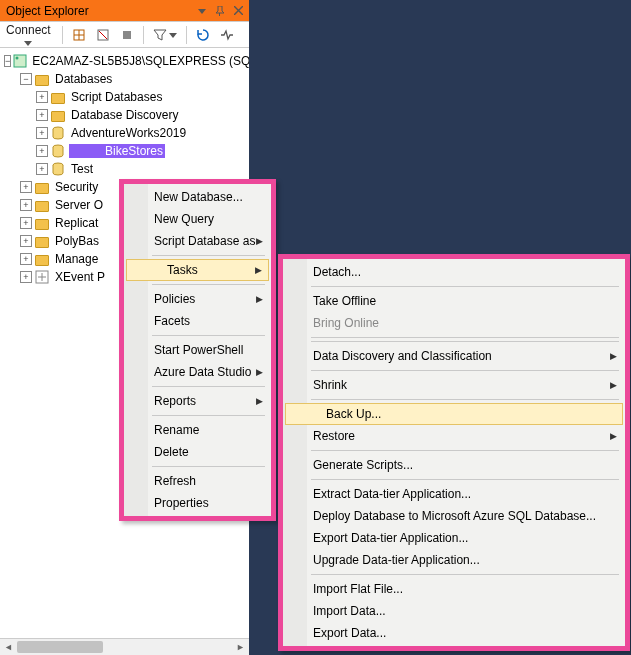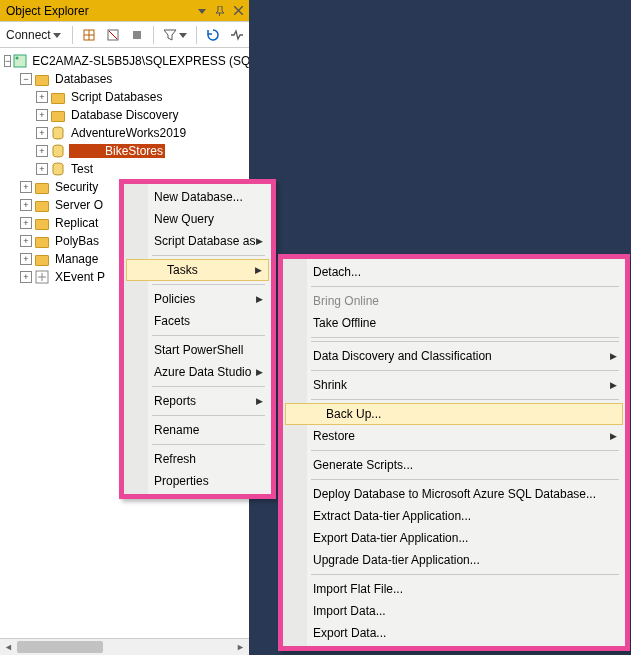--- a/index.html
+++ b/index.html
@@ -15,21 +15,21 @@
   }
   .panel {
     width: 249px;
     height: 655px;
     background: #fff;
     display: flex;
     flex-direction: column;
     position: relative;
   }
   .panel-header {
-    background: #eab308;
+    background: #f97316;
     border-bottom: 1px solid #ccc;
     display: flex;
     align-items: center;
     padding: 2px 2px 2px 6px;
     height: 22px;
     color: #000;
   }
   .panel-header .title { flex: 1; }
   .panel-header .hdr-btn {
     width: 18px; height: 18px; display:flex; align-items:center; justify-content:center;
@@ -39,35 +39,35 @@
     display:flex;
     align-items:center;
     border-bottom:1px solid #ccc;
     padding:2px 0px;
     height:26px;
     gap:2px;
   }
   .toolbar .sep { width:1px; height:18px; background:#ccc; margin:0 3px; }
   .toolbar .tb-btn { padding:2px 4px; color:#333; display:flex; align-items:center; gap:2px; }
   .toolbar .tb-dd { width:8px; height:8px; }
-  .toolbar .connect { padding:2px 6px; color:#1a1a1a; }
+  .toolbar .connect { padding:2px 6px; color:#1a1a1a;flex-direction:column; }
   .tree {
     flex:1;
     overflow:auto;
     padding: 4px 0 0 4px;
     color:#000;
     position:relative;
   }
   .row { display:flex; align-items:center; height:18px; white-space:nowrap; }
   .exp { width:12px; height:12px; border:1px solid #888; display:inline-flex; align-items:center; justify-content:center; font-size:9px; color:#444; margin-right:2px; line-height:1; }
   .icon { width:16px; height:16px; margin-right:3px; display:inline-flex; align-items:center; justify-content:center; }
   .folder { background:#f3c14b; border:1px solid #c9981f; border-radius:1px; width:14px; height:11px; margin-top:2px; }
   .db-icon svg { display:block; }
   .label { padding:0 2px; }
-  .label.sel { background:#c2410c; color:#fff;padding-left:36px; }
+  .label.sel { background:#8b5cf6; color:#fff;padding-left:36px; }
   .ind0 { padding-left:0px; }
   .ind1 { padding-left:16px; }
   .ind2 { padding-left:32px; }
   .scrollbar-h {
     height:17px;
     background:#f0f0f0;
     border-top:1px solid #ccc;
     display:flex;
     align-items:stretch;
   }
@@ -324,41 +324,44 @@
     </div>
   <div class="msep"></div>
   <div class="mi">
       <span>Reports</span>
       <span class="arrow-r">▶</span>
     </div>
   <div class="msep"></div>
   <div class="mi">
       <span>Rename</span>
     </div>
+  <div class="mi">
+      <span>Delete</span>
+    </div>
   <div class="msep"></div>
   <div class="mi">
       <span>Refresh</span>
     </div>
   <div class="mi">
       <span>Properties</span>
     </div>
 </div>
 
 <div id="menu2" class="ctx-menu">
   <div class="gutter"></div>
   <div class="mi">
       <span>Detach...</span>
     </div>
   <div class="msep"></div>
+  <div class="mi">
+      <span>Take Offline</span>
+    </div>
   <div class="mi dis">
       <span>Bring Online</span>
     </div>
-  <div class="mi">
-      <span>Take Offline</span>
-    </div>
   <div class="msep"></div>
   <div class="msep"></div>
   <div class="mi">
       <span>Data Discovery and Classification</span>
       <span class="arrow-r">▶</span>
     </div>
   <div class="msep"></div>
   <div class="mi">
       <span>Shrink</span>
       <span class="arrow-r">▶</span>
@@ -370,26 +373,26 @@
   <div class="mi">
       <span>Restore</span>
       <span class="arrow-r">▶</span>
     </div>
   <div class="msep"></div>
   <div class="mi">
       <span>Generate Scripts...</span>
     </div>
   <div class="msep"></div>
   <div class="mi">
+      <span>Extract Data-tier Application...</span>
+    </div>
+  <div class="mi">
       <span>Deploy Database to Microsoft Azure SQL Database...</span>
     </div>
   <div class="mi">
-      <span>Extract Data-tier Application...</span>
-    </div>
-  <div class="mi">
       <span>Export Data-tier Application...</span>
     </div>
   <div class="mi">
       <span>Upgrade Data-tier Application...</span>
     </div>
   <div class="msep"></div>
   <div class="mi">
       <span>Import Flat File...</span>
     </div>
   <div class="mi">

